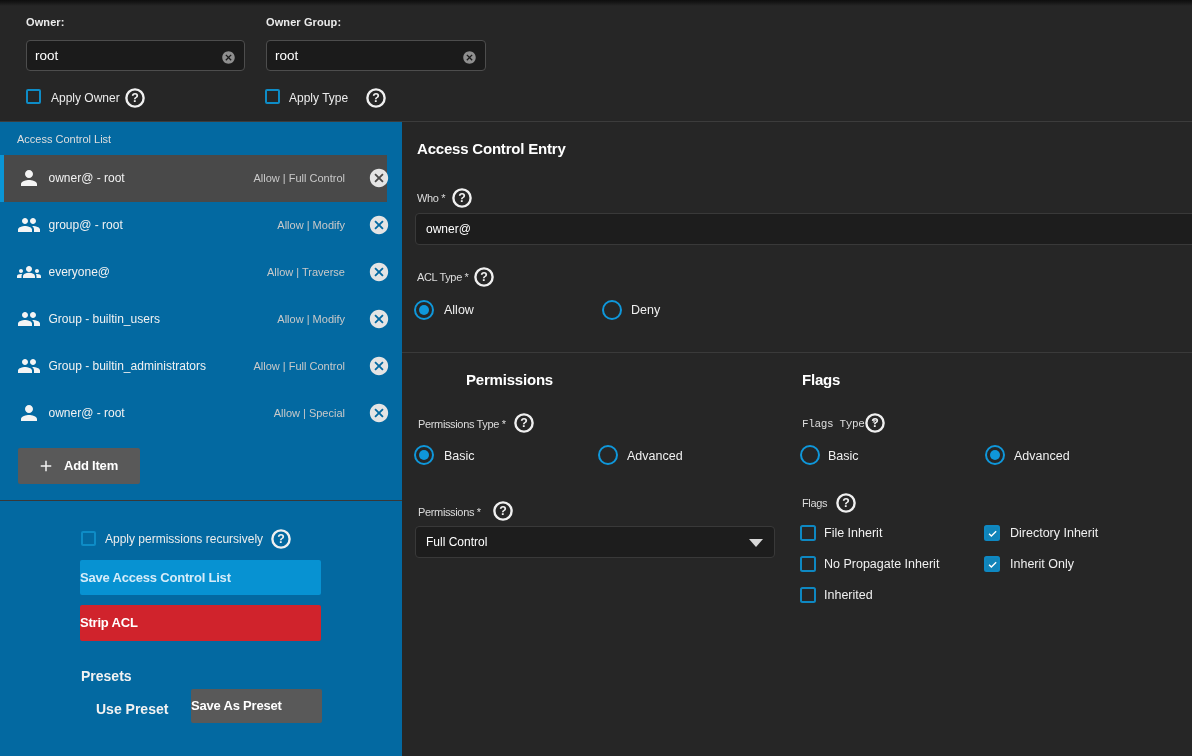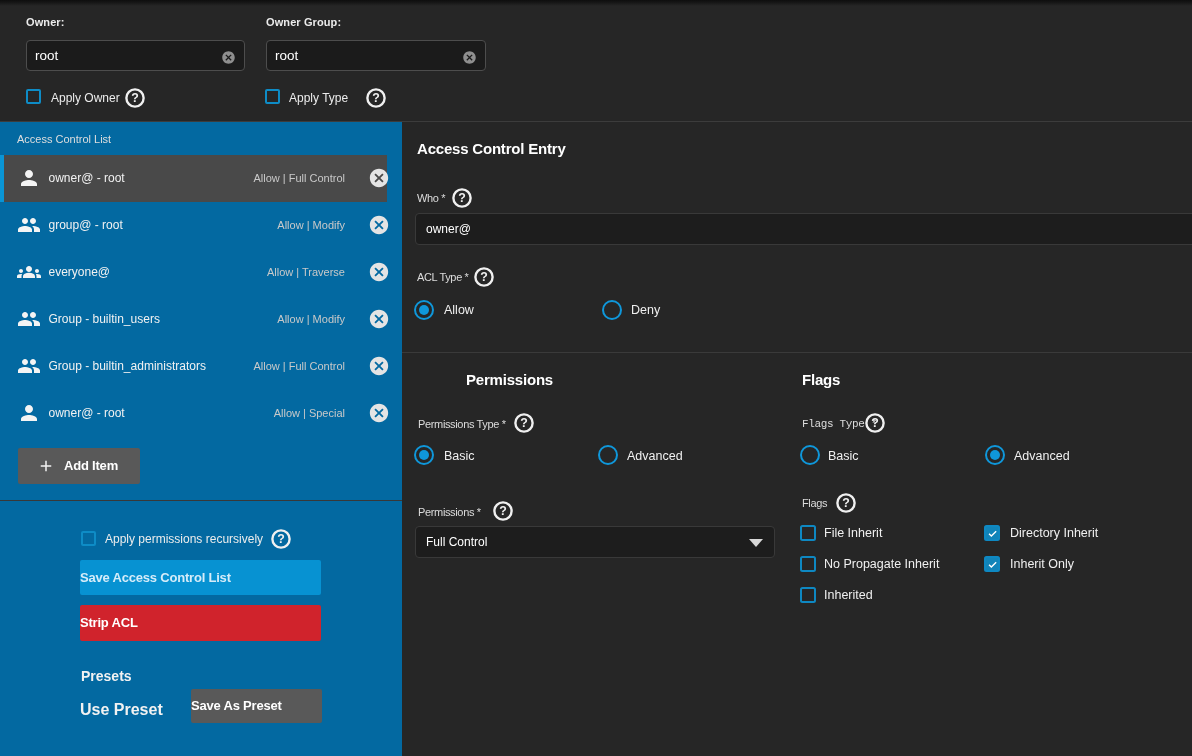--- a/index.html
+++ b/index.html
@@ -179,21 +179,21 @@
     <div class="cblabel" style="left:105px; top:410px;">Apply permissions recursively</div>
     <svg class="help" style="left:270px; top:406px;" viewBox="0 0 24 24">
         <circle cx="12" cy="12" r="9.4" fill="none" stroke="#f0f0f0" stroke-width="2.6"></circle>
         <text x="12" y="16.4" font-family="Liberation Sans" font-size="13.5" font-weight="bold" fill="#f0f0f0" text-anchor="middle">?</text>
       </svg>
 
     <div class="btn blue" style="left:80px; top:438px; width:241px; height:35px; line-height:35px;">Save Access Control List</div>
     <div class="btn red" style="left:80px; top:483px; width:241px; height:36px; line-height:36px;">Strip ACL</div>
 
     <div style="position:absolute; left:81px; top:546px; font-size:14px; font-weight:bold; color:#f2f2f2;">Presets</div>
-    <div style="position:absolute; left:80px; top:579px; font-size:16px; font-weight:bold; color:#f2f2f2;">Use Preset</div>
+    <div style="position:absolute; left:96px; top:579px; font-size:14px; font-weight:bold; color:#f2f2f2;">Use Preset</div>
     <div class="btn gray" style="left:191px; top:567px; width:131px; height:34px; line-height:34px;">Save As Preset</div>
   </div>
 
   <div class="sechead" style="left:417px; top:140px;">Access Control Entry</div>
 
   <div class="slabel" style="left:417px; top:192px;">Who *</div>
   <svg class="help" style="left:451px; top:187px;" viewBox="0 0 24 24">
       <circle cx="12" cy="12" r="9.4" fill="none" stroke="#f0f0f0" stroke-width="2.6"></circle>
       <text x="12" y="16.4" font-family="Liberation Sans" font-size="13.5" font-weight="bold" fill="#f0f0f0" text-anchor="middle">?</text>
     </svg>

